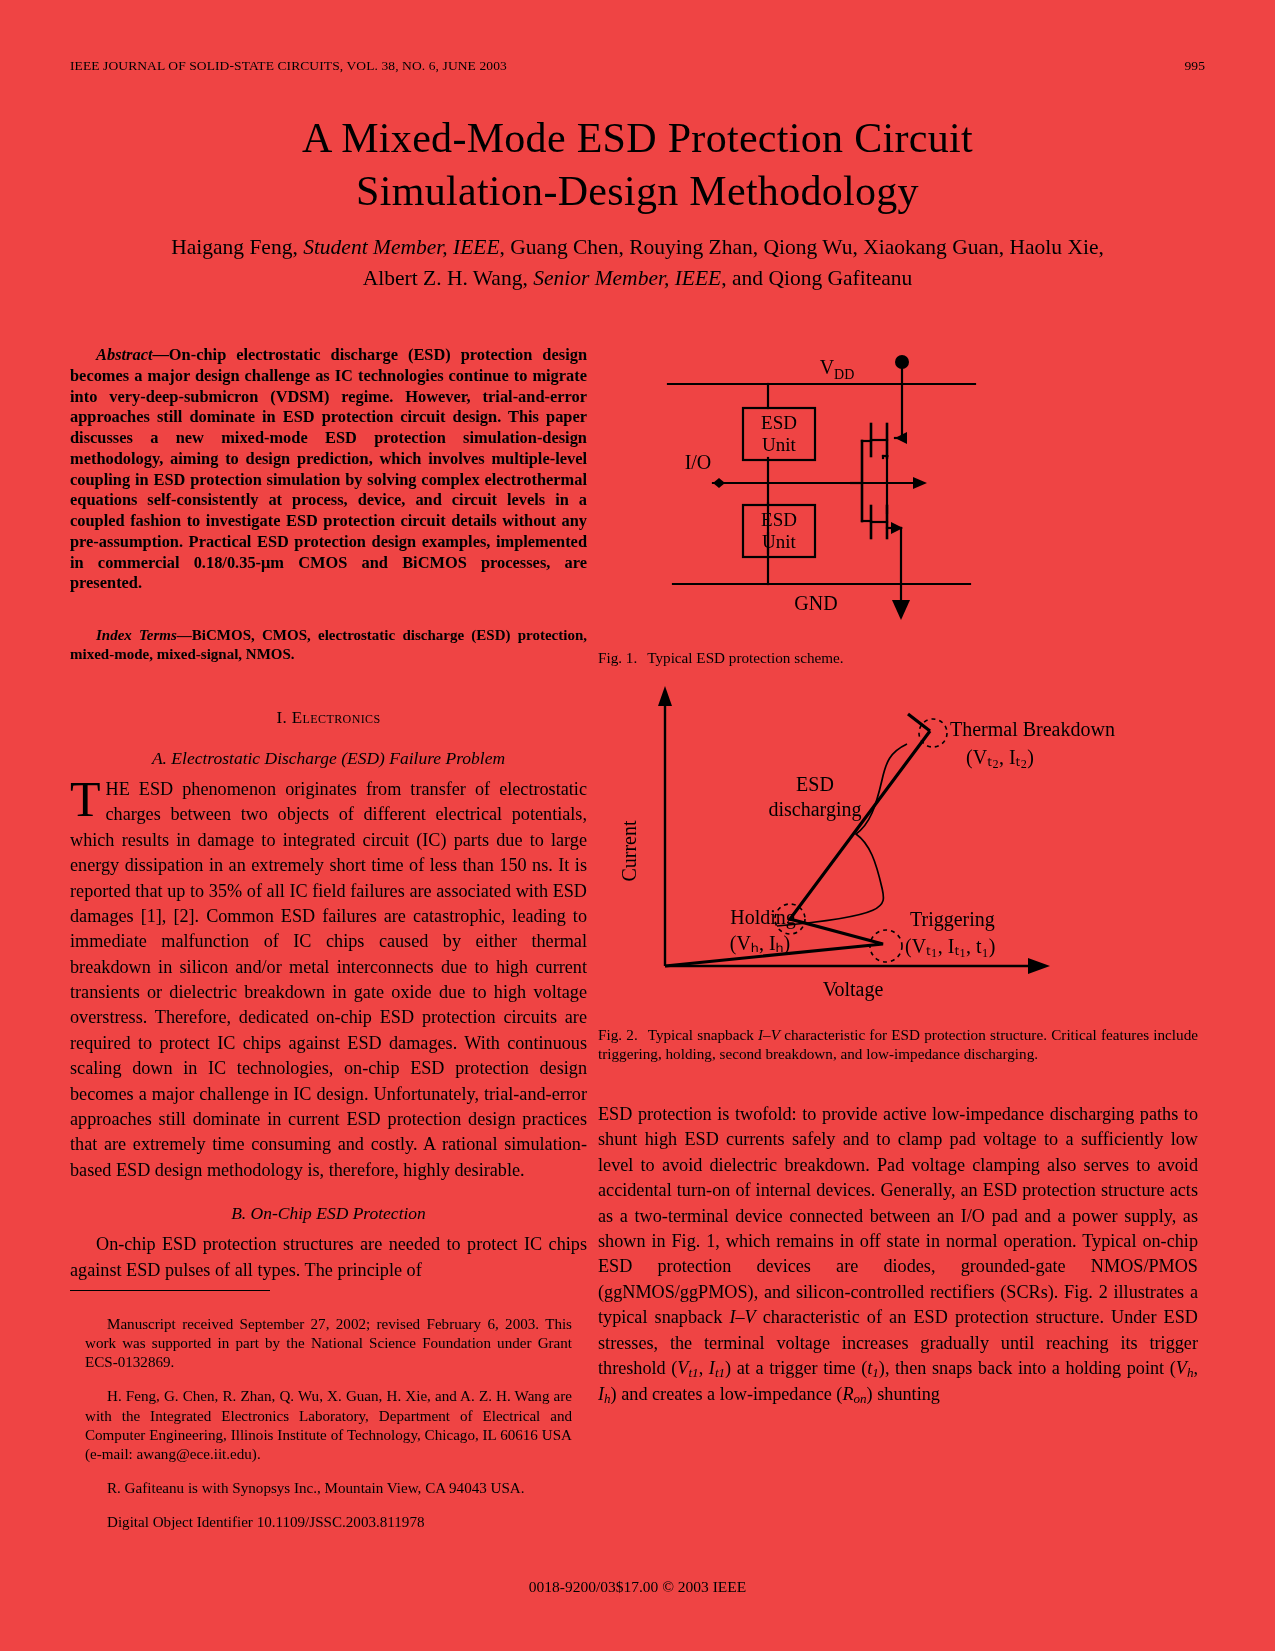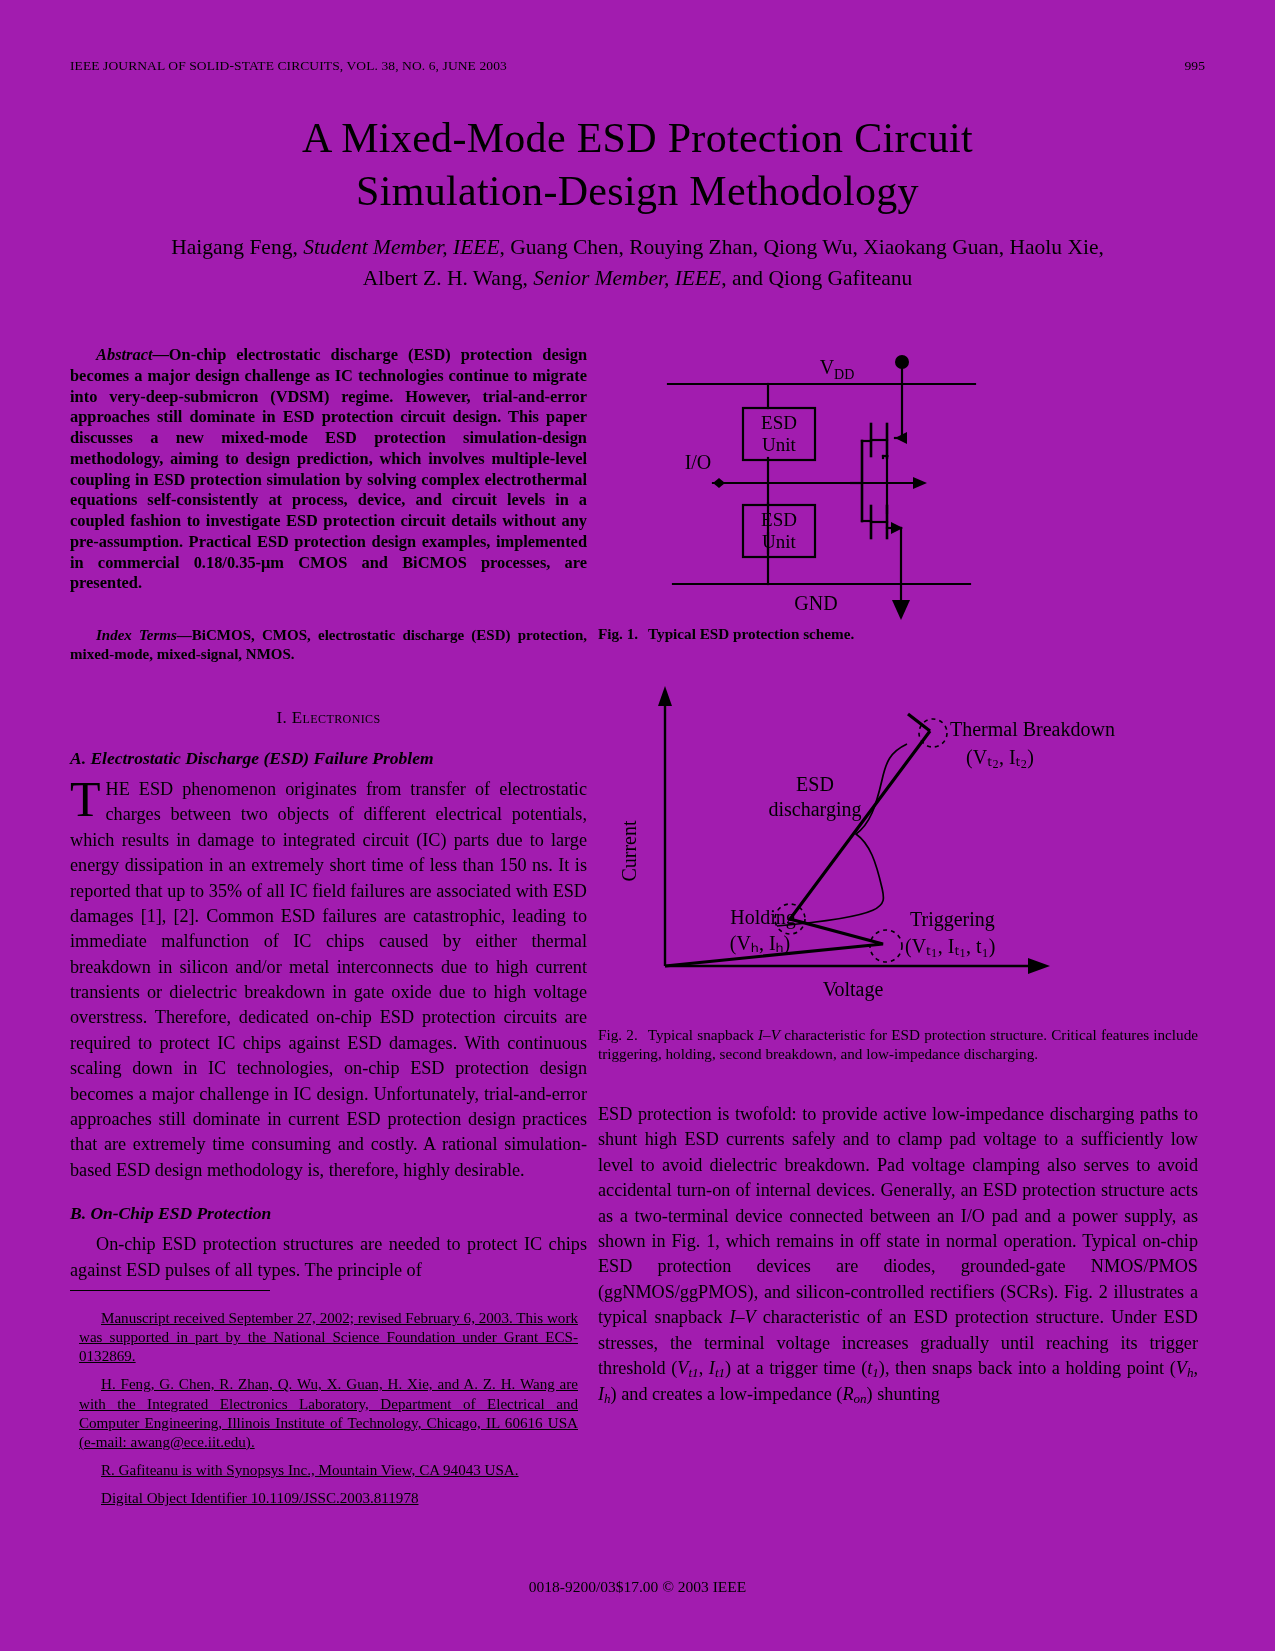--- a/index.html
+++ b/index.html
@@ -9,21 +9,21 @@
   }
   body {
     font-family: "Liberation Serif", "DejaVu Serif", serif;
     color: #000;
   }
   .page {
     position: relative;
     width: 1275px;
     height: 1651px;
     margin: 0 auto;
-    background: #a21caf;
+    background: #ef4444;
     overflow: hidden;
   }
 
   
   .runhead {
     position: absolute;
     top: 58px;
     left: 70px;
     right: 70px;
     display: flex;
@@ -90,23 +90,23 @@
     font-size: 17px;
     font-variant: small-caps;
     font-weight: 400;
     text-align: center;
     margin: 44px 0 16px 0;
     letter-spacing: .4px;
   }
   h3.subsec {
     font-size: 17.5px;
     font-style: italic;
-    font-weight: 700;
+    font-weight: 400;
     margin: 20px 0 8px 0;
-    text-align: left;
+    text-align: center;
   }
   p.body {
     font-size: 18.2px;
     line-height: 1.395;
     text-align: justify;
     margin: 0;
     text-indent: 26px;
     hyphens: manual;
   }
   p.body.first { text-indent: 0; }
@@ -135,21 +135,21 @@
   }
   .footnote {
     position: absolute;
     left: 70px;
     top: 1300px;
     width: 517px;
     font-size: 15.1px;
     line-height: 1.27;
     text-align: justify;
   }
-  .footnote p { margin: 9px; text-indent: 22px; text-decoration: underline; }
+  .footnote p { margin: 15px; text-indent: 22px; }
 
   
   .pagefoot {
     position: absolute;
     top: 1578px;
     left: 0;
     width: 1275px;
     text-align: center;
     font-size: 15.5px;
   }
@@ -177,21 +177,21 @@
   
   .fig2 {
     position: absolute;
     left: 600px;
     top: 676px;
     width: 598px;
     height: 330px;
   }
   .fig2 svg { display: block; }
 
-  .cap1 { position: absolute; left: 598px; top: 624px; width: 600px; font-weight: bold; }
+  .cap1 { position: absolute; left: 598px; top: 648px; width: 600px; }
   .cap2 { position: absolute; left: 598px; top: 1025px; width: 600px; }
 
   .rc-body { position: absolute; left: 598px; top: 1102px; width: 600px; }
 
   sub { font-size: .72em; vertical-align: -0.22em; font-style: italic; }
   .ital { font-style: italic; }
 </style>
 </head>
 <body>
 

